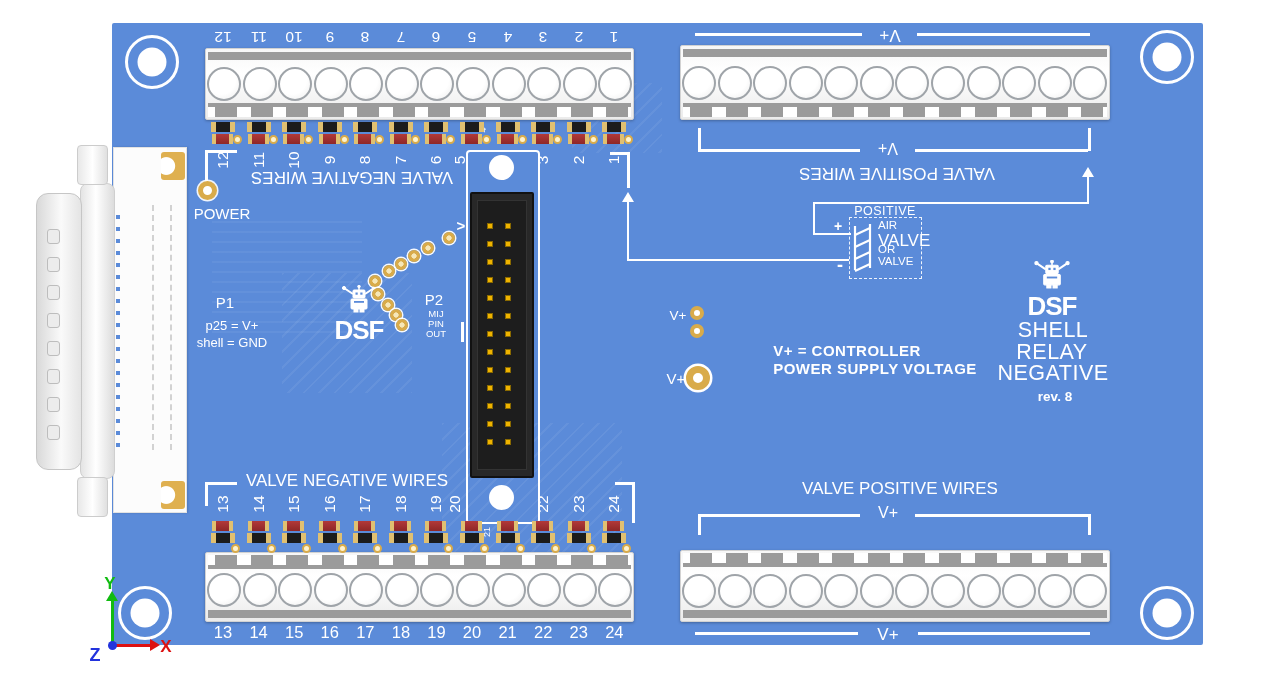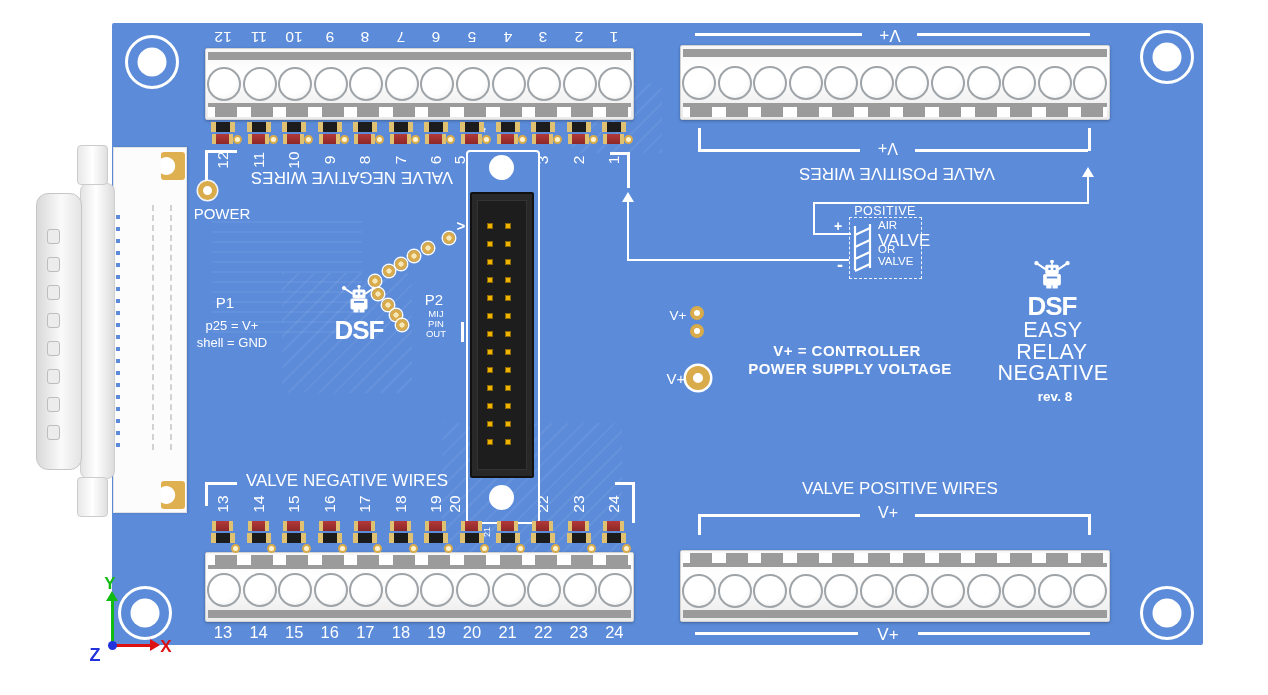--- a/index.html
+++ b/index.html
@@ -136,42 +136,42 @@
     <div class="silk" style="left:766px;top:221px;font-size:11.5px;">OR</div>
     <div class="silk" style="left:766px;top:233px;font-size:11.5px;">VALVE</div>
 
     <div class="silk ctr" style="left:566px;top:293px;font-size:13.5px;">V+</div>
     <div class="pad-ring" style="left:578px;top:283px;width:14px;height:14px;border:4px solid #d9ab4a;background:#fff;"></div>
     <div class="pad-ring" style="left:578px;top:301px;width:14px;height:14px;border:4px solid #d9ab4a;background:#fff;"></div>
     <div class="silk ctr" style="left:564px;top:355px;font-size:15px;">V+</div>
     <div class="pad-ring" style="left:574px;top:343px;width:24px;height:24px;border:7px solid #d9ab4a;background:#fff;box-shadow:0 0 0 2.5px #fff;"></div>
 
     <div class="silk ctr" style="left:735px;top:327px;font-size:15px;font-weight:600;letter-spacing:.5px;">V+ = CONTROLLER</div>
-    <div class="silk ctr" style="left:738px;top:345px;font-size:15px;font-weight:600;letter-spacing:.5px;">POWER SUPPLY VOLTAGE</div>
+    <div class="silk ctr" style="left:763px;top:345px;font-size:15px;font-weight:600;letter-spacing:.5px;">POWER SUPPLY VOLTAGE</div>
 
     <div class="dsf-logo" style="left:908px;top:237px;width:64px;">
       <svg width="40" height="29" viewBox="0 0 38 28">
         <g fill="#fff" stroke="#fff">
           <line x1="19" y1="1" x2="19" y2="5" stroke-width="1.5"></line>
           <circle cx="19" cy="1.5" r="1.3"></circle>
           <path d="M13 9 L4 3 M25 9 L34 3" fill="none" stroke-width="2"></path>
           <circle cx="4" cy="3" r="1.6"></circle>
             <circle cx="34" cy="3" r="1.6"></circle>
           <rect x="13" y="5" width="12" height="8" rx="1"></rect>
           <rect x="11" y="14" width="16" height="10" rx="1"></rect>
           <rect x="14" y="24" width="4" height="3"></rect>
             <rect x="20" y="24" width="4" height="3"></rect>
         </g>
         <rect x="15.5" y="7.5" width="2.2" height="2.2" fill="#5b8bd9"></rect>
         <rect x="20.3" y="7.5" width="2.2" height="2.2" fill="#5b8bd9"></rect>
         <rect x="14" y="16" width="10" height="1.8" fill="#5b8bd9"></rect>
       </svg>
       <div class="dsf-text">DSF</div>
     </div>
-    <div class="silk ctr" style="left:941px;top:308px;font-size:21.5px;letter-spacing:.5px;">EASY</div>
+    <div class="silk ctr" style="left:941px;top:308px;font-size:21.5px;letter-spacing:.5px;">SHELL</div>
     <div class="silk ctr" style="left:940px;top:330px;font-size:21.5px;letter-spacing:.5px;">RELAY</div>
     <div class="silk ctr" style="left:941px;top:351px;font-size:21.5px;letter-spacing:.5px;">NEGATIVE</div>
     <div class="silk ctr" style="left:943px;top:374px;font-size:13.5px;font-weight:bold;">rev. 8</div>
 
     <div class="silk ctr" style="left:235px;top:457px;font-size:17px;">VALVE NEGATIVE WIRES</div>
     <div class="bracket" style="left:93px;top:459px;width:2.5px;height:24px;"></div>
     <div class="bracket" style="left:93px;top:459px;width:32px;height:2.5px;"></div>
     <div class="bracket" style="left:503px;top:459px;width:19px;height:2.5px;"></div>
     <div class="bracket" style="left:520px;top:459px;width:2.5px;height:41px;"></div>
 

